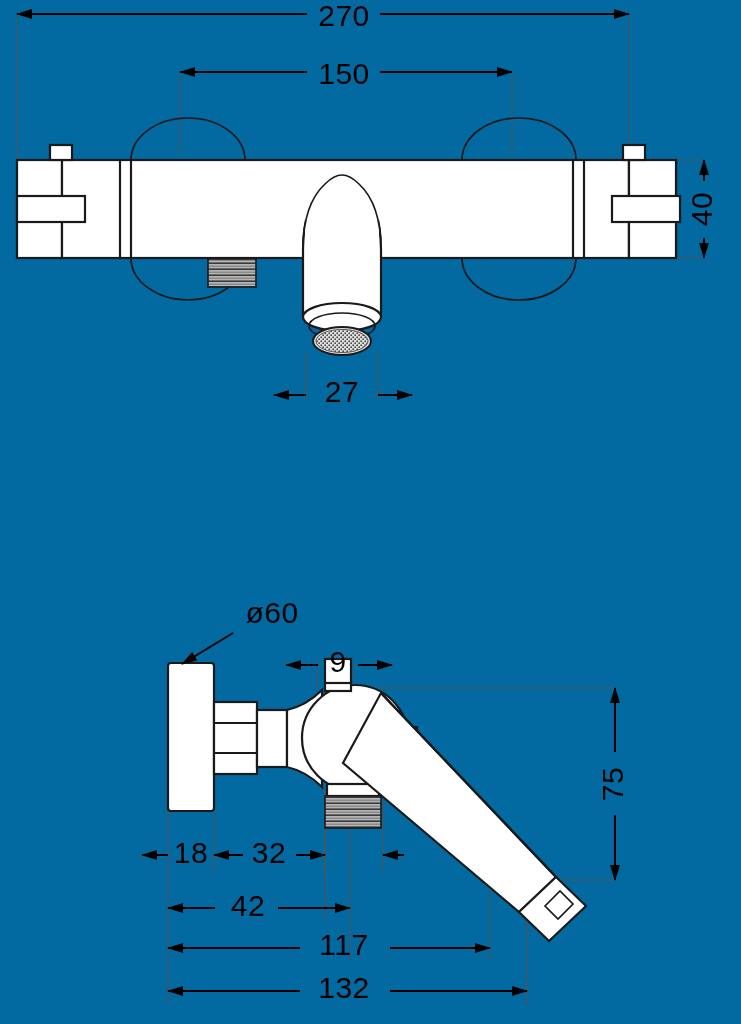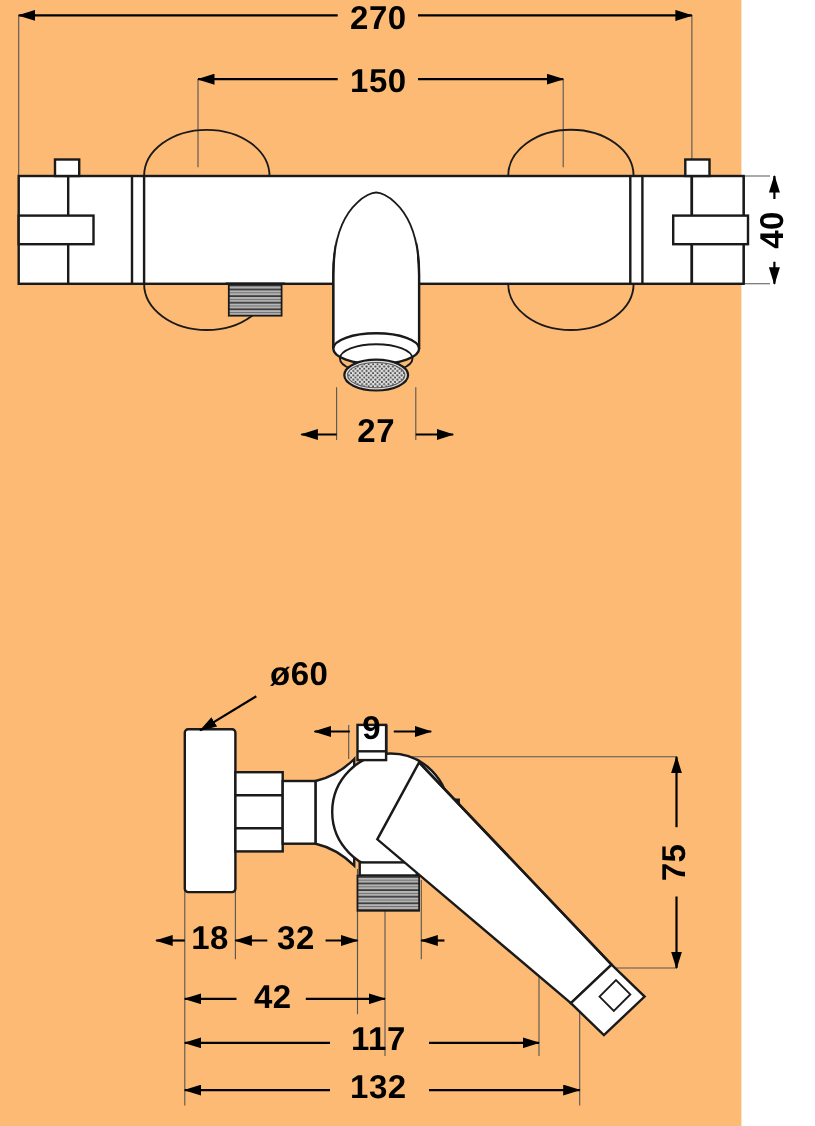--- a/index.html
+++ b/index.html
@@ -8,24 +8,23 @@
     background: #ffffff;
   }
   body {
     width: 741px;
     height: 1024px;
     font-family: "Liberation Sans", sans-serif;
     overflow: hidden;
   }
   #drawing-root {
     position: relative;
-    width: 674px;
+    width: 741px;
     height: 1024px;
-    background: #fdba74;
-    font-weight: bold;
+    background: #0369a1;
   }
   svg.sheet {
     display: block;
     width: 741px;
     height: 1024px;
   }
   .outline {
     fill: #ffffff;
     stroke: #1a1a1a;
     stroke-width: 2.2;

